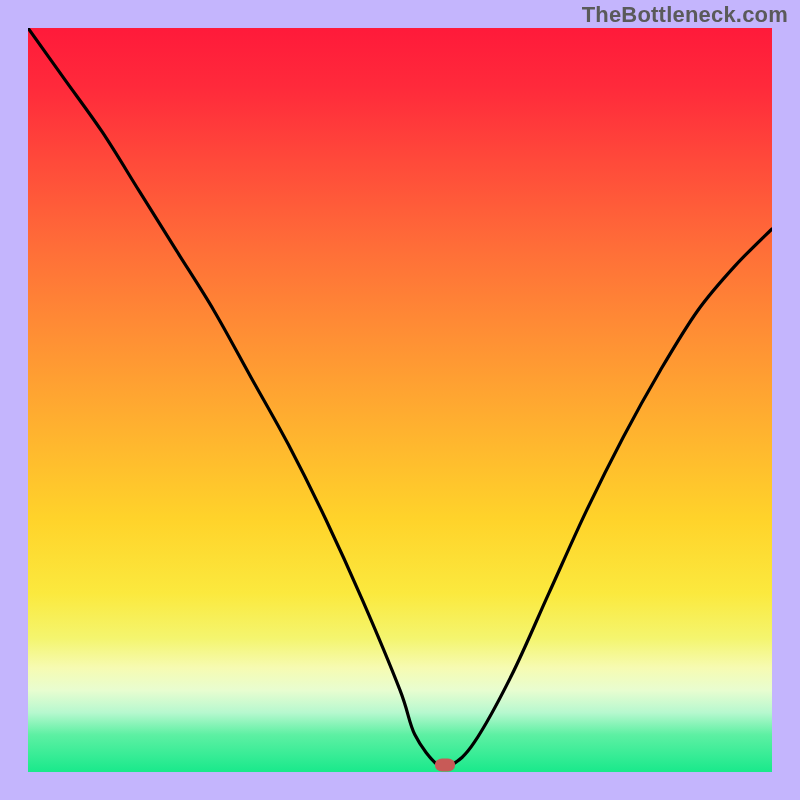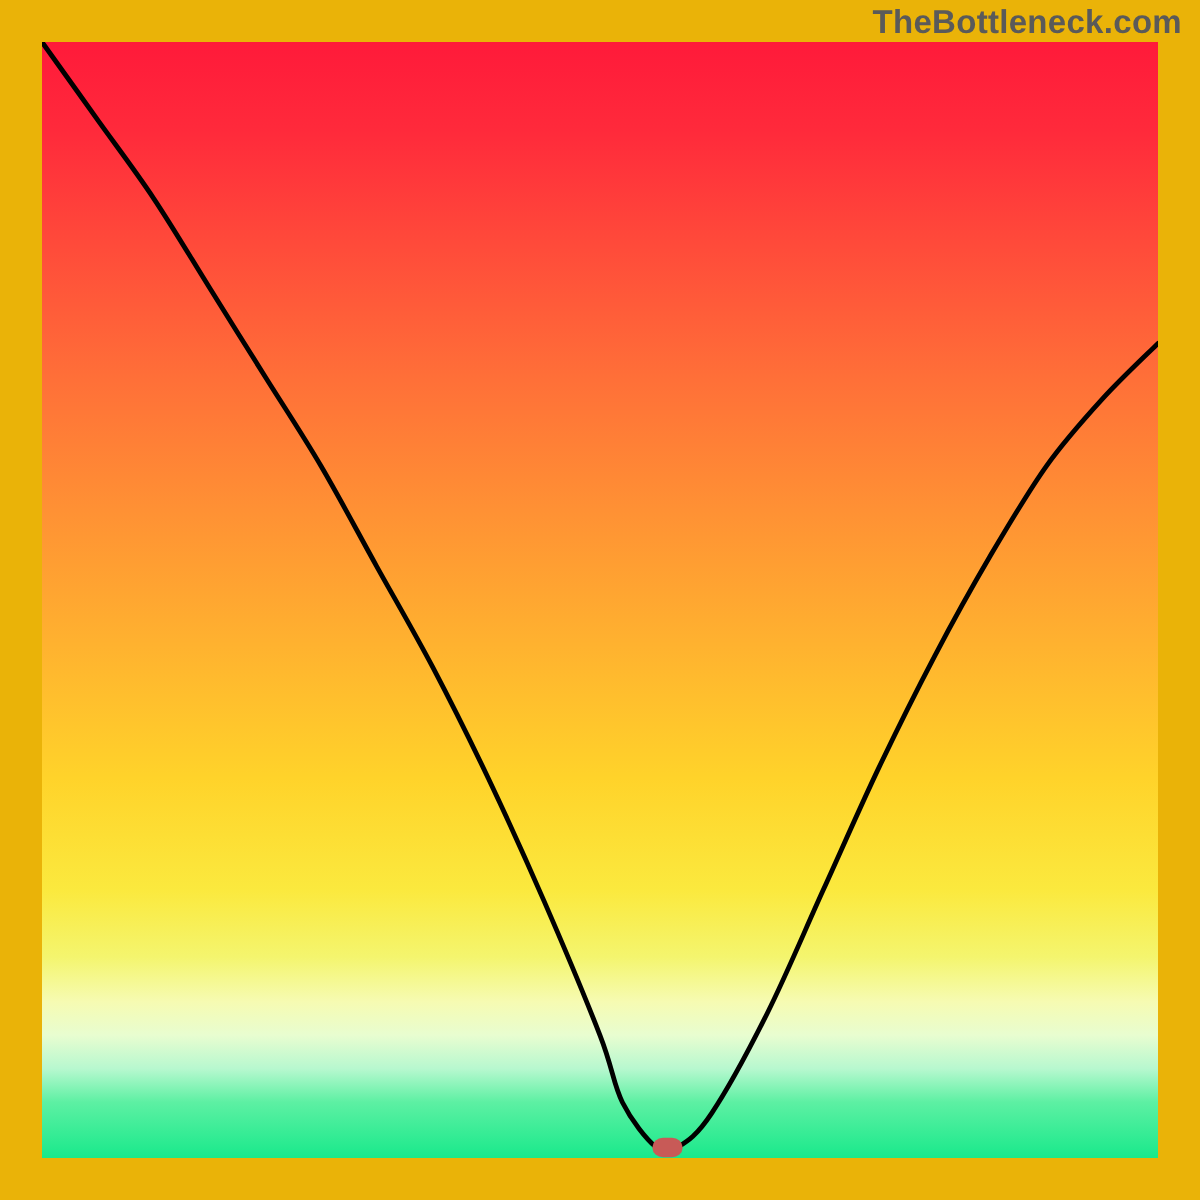--- a/index.html
+++ b/index.html
@@ -8,21 +8,21 @@
     width: 800px;
     height: 800px;
     background: #000;
     font-family: Arial, Helvetica, sans-serif;
     overflow: hidden;
   }
   .frame {
     position: relative;
     width: 800px;
     height: 800px;
-    background: #eab308;
+    background: #c4b5fd;
   }
   .watermark {
     position: absolute;
     top: 2px;
     right: 12px;
     color: #5a5a5a;
     font-size: 22px;
     font-weight: 600;
     letter-spacing: 0.2px;
     user-select: none;

